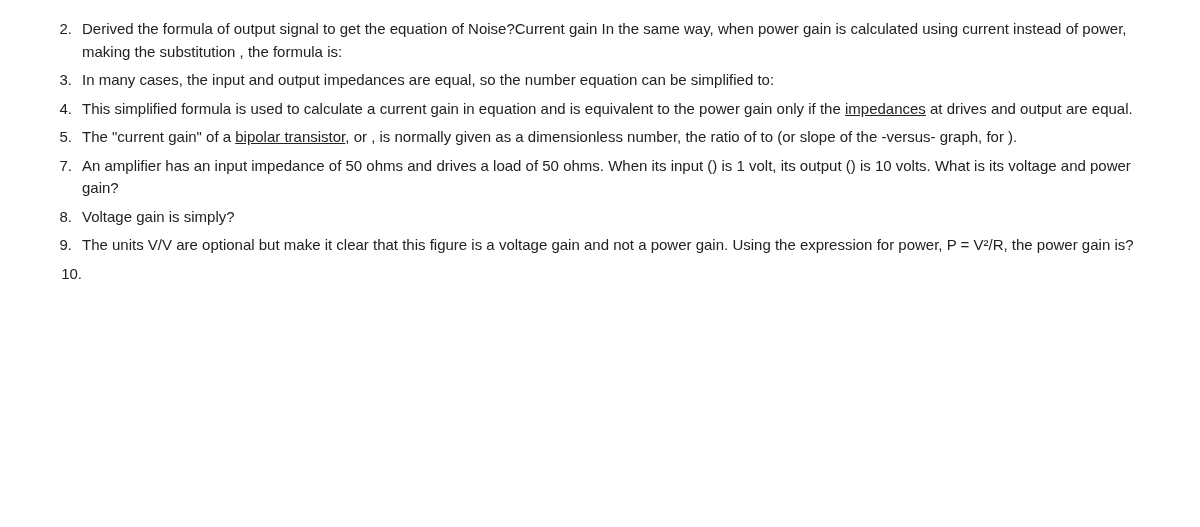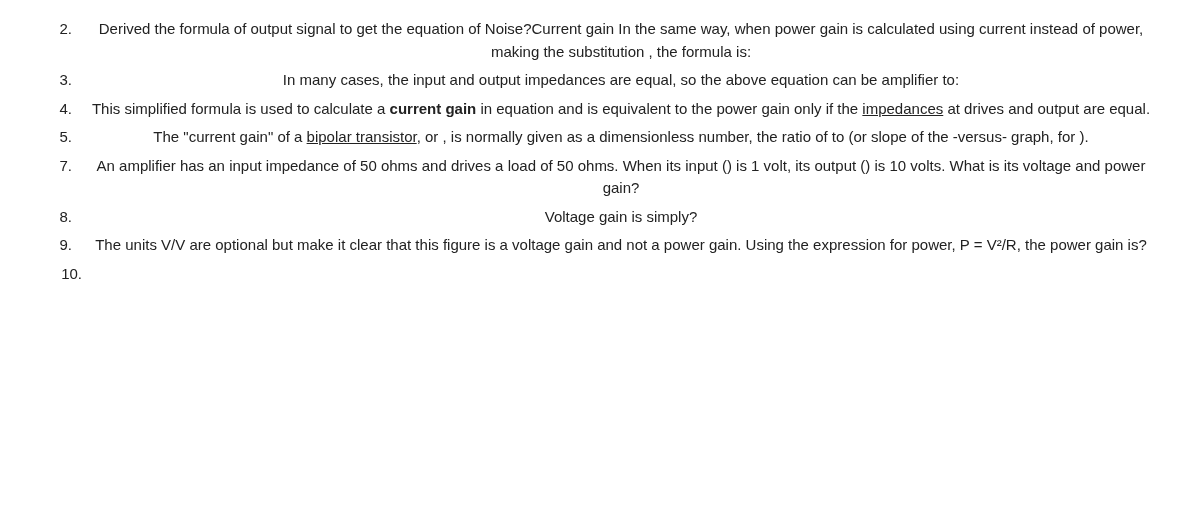--- a/index.html
+++ b/index.html
@@ -30,40 +30,39 @@
       text-align: right;
       padding-right: 10px;
       flex-shrink: 0;
       font-size: 15px;
     }
     .list-num-wide {
       min-width: 52px;
     }
     .list-content {
       flex: 1;
-      text-align: center;
     }
     .bold {
-      font-weight: bold;
+      font-weight: normal;
     }
     .underline {
       text-decoration: underline;
     }
   </style>
 </head>
 <body>
 
 <ol>
 <li class="list-item">
       <span class="list-num">2.</span>
       <div class="list-content"><span>Derived the formula of output signal to get the equation of Noise?Current gain  In the same way, when power gain is calculated using current instead of power, making the substitution , the formula is:</span></div>
     </li>
     <li class="list-item">
       <span class="list-num">3.</span>
-      <div class="list-content"><span>In many cases, the input and output impedances are equal, so the above equation can be amplifier to:</span></div>
+      <div class="list-content"><span>In many cases, the input and output impedances are equal, so the number equation can be simplified to:</span></div>
     </li>
     <li class="list-item">
       <span class="list-num">4.</span>
       <div class="list-content"><span>This simplified formula is used to calculate a </span><span class="bold">current gain</span><span> in equation and is equivalent to the power gain only if the </span><span class="underline">impedances</span><span> at drives and output are equal.</span></div>
     </li>
     <li class="list-item">
       <span class="list-num">5.</span>
       <div class="list-content"><span>The "current gain" of a </span><span class="underline">bipolar transistor</span><span>, or , is normally given as a dimensionless number, the ratio of  to  (or slope of the -versus- graph, for ).</span></div>
     </li>
     <li class="list-item">

